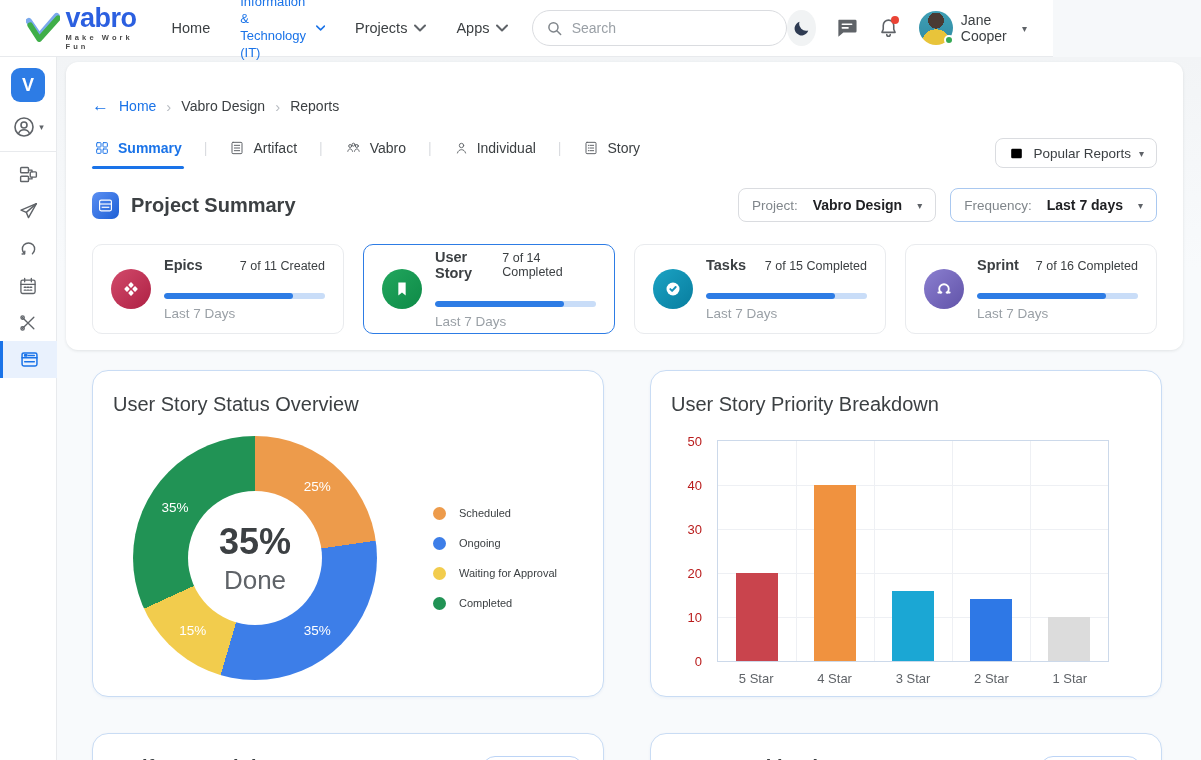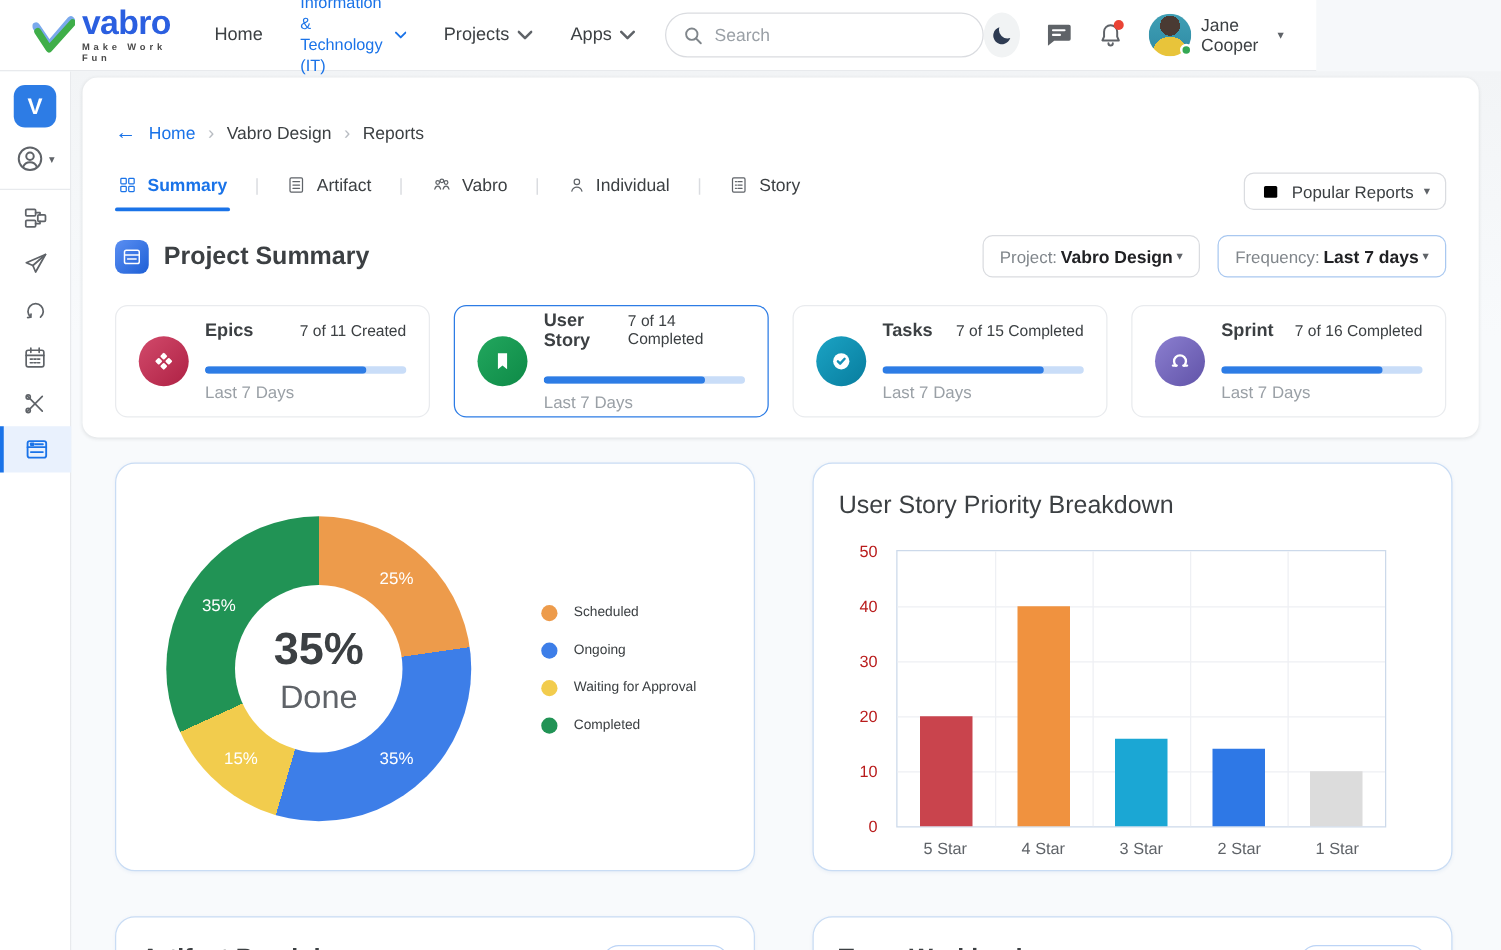--- a/index.html
+++ b/index.html
@@ -61,21 +61,21 @@
   .tab.active .ticon { stroke:#1a73e8; }
   .tab.active::after { content:""; position:absolute; left:0; right:0; bottom:0; height:3px; background:#1a73e8; border-radius:3px; }
   .tab-sep { color:#dadce0; margin:0 20px; font-size:14px; padding-bottom:11px; }
   .pop-btn { margin-left:auto; display:flex; align-items:center; gap:8px; border:1px solid #dadce0; border-radius:8px; height:30px; padding:0 12px; font-size:13.5px; color:#3c4043; background:#fff; cursor:pointer; }
   .tri { font-size:10px; color:#5f6368; }
 
   .headrow { display:flex; align-items:center; margin-top:19px; }
   .ps-icon { width:27px; height:27px; border-radius:7px; background:linear-gradient(135deg,#5b8ff2,#1d5fd6); display:flex; align-items:center; justify-content:center; margin-right:12px; }
   .page-title { font-size:20px; font-weight:bold; color:#3c4043; }
   .filters { margin-left:auto; display:flex; gap:14px; }
-  .filter { display:flex; align-items:center; gap:3px; height:34px; border:1px solid #dadce0; border-radius:8px; padding:0 13px; background:#fff; cursor:pointer; }
+  .filter { display:flex; align-items:center; gap:15px; height:34px; border:1px solid #dadce0; border-radius:8px; padding:0 13px; background:#fff; cursor:pointer; }
   .filter.blue { border-color:#a9c8f0; }
   .f-label { font-size:13.5px; color:#80868b; }
   .f-value { font-size:14px; color:#202124; font-weight:600; }
 
   .statrow { display:flex; gap:19px; margin-top:22px; }
   .stat-card { flex:1; height:90px; background:#fff; border:1.5px solid #e9ebee; border-radius:10px; padding:0 18px; display:flex; align-items:center; gap:13px; cursor:pointer; }
   .stat-card.selected { border-color:#2d7ce5; }
   .stat-icon { width:40px; height:40px; border-radius:50%; display:flex; align-items:center; justify-content:center; flex:none; }
   .stat-body { flex:1; min-width:0; }
   .stat-top { display:flex; align-items:baseline; justify-content:space-between; margin-bottom:20px; }
@@ -421,20 +421,21 @@
                 <div class="bar-fill" style="width: 80%;"></div>
               </div>
             <div class="stat-period">Last 7 Days</div>
           </div>
         </div>
       </div>
     </div>
 
     <div class="chartsrow">
       <div class="chart-card">
+        <div class="chart-title">User Story Status Overview</div>
         <div class="donut-flex">
           <div class="donut-wrap">
             <div class="donut-ring" style="background: conic-gradient(rgb(237, 155, 75) 0deg, rgb(237, 155, 75) 81.8182deg, rgb(61, 126, 232) 81.8182deg, rgb(61, 126, 232) 196.364deg, rgb(242, 204, 77) 196.364deg, rgb(242, 204, 77) 245.455deg, rgb(33, 147, 85) 245.455deg, rgb(33, 147, 85) 360deg);">
                 <div class="slice-label" style="left: 184.212px; top: 50.2038px; text-align: center;">25%</div>
                 <div class="slice-label" style="left: 184.212px; top: 193.796px;">35%</div>
                 <div class="slice-label" style="left: 59.7882px; top: 193.796px;">15%</div>
                 <div class="slice-label" style="left: 42.0809px; top: 70.6391px;">35%</div>
               </div>
             <div class="donut-hole">
               <div class="donut-val">35%</div>

